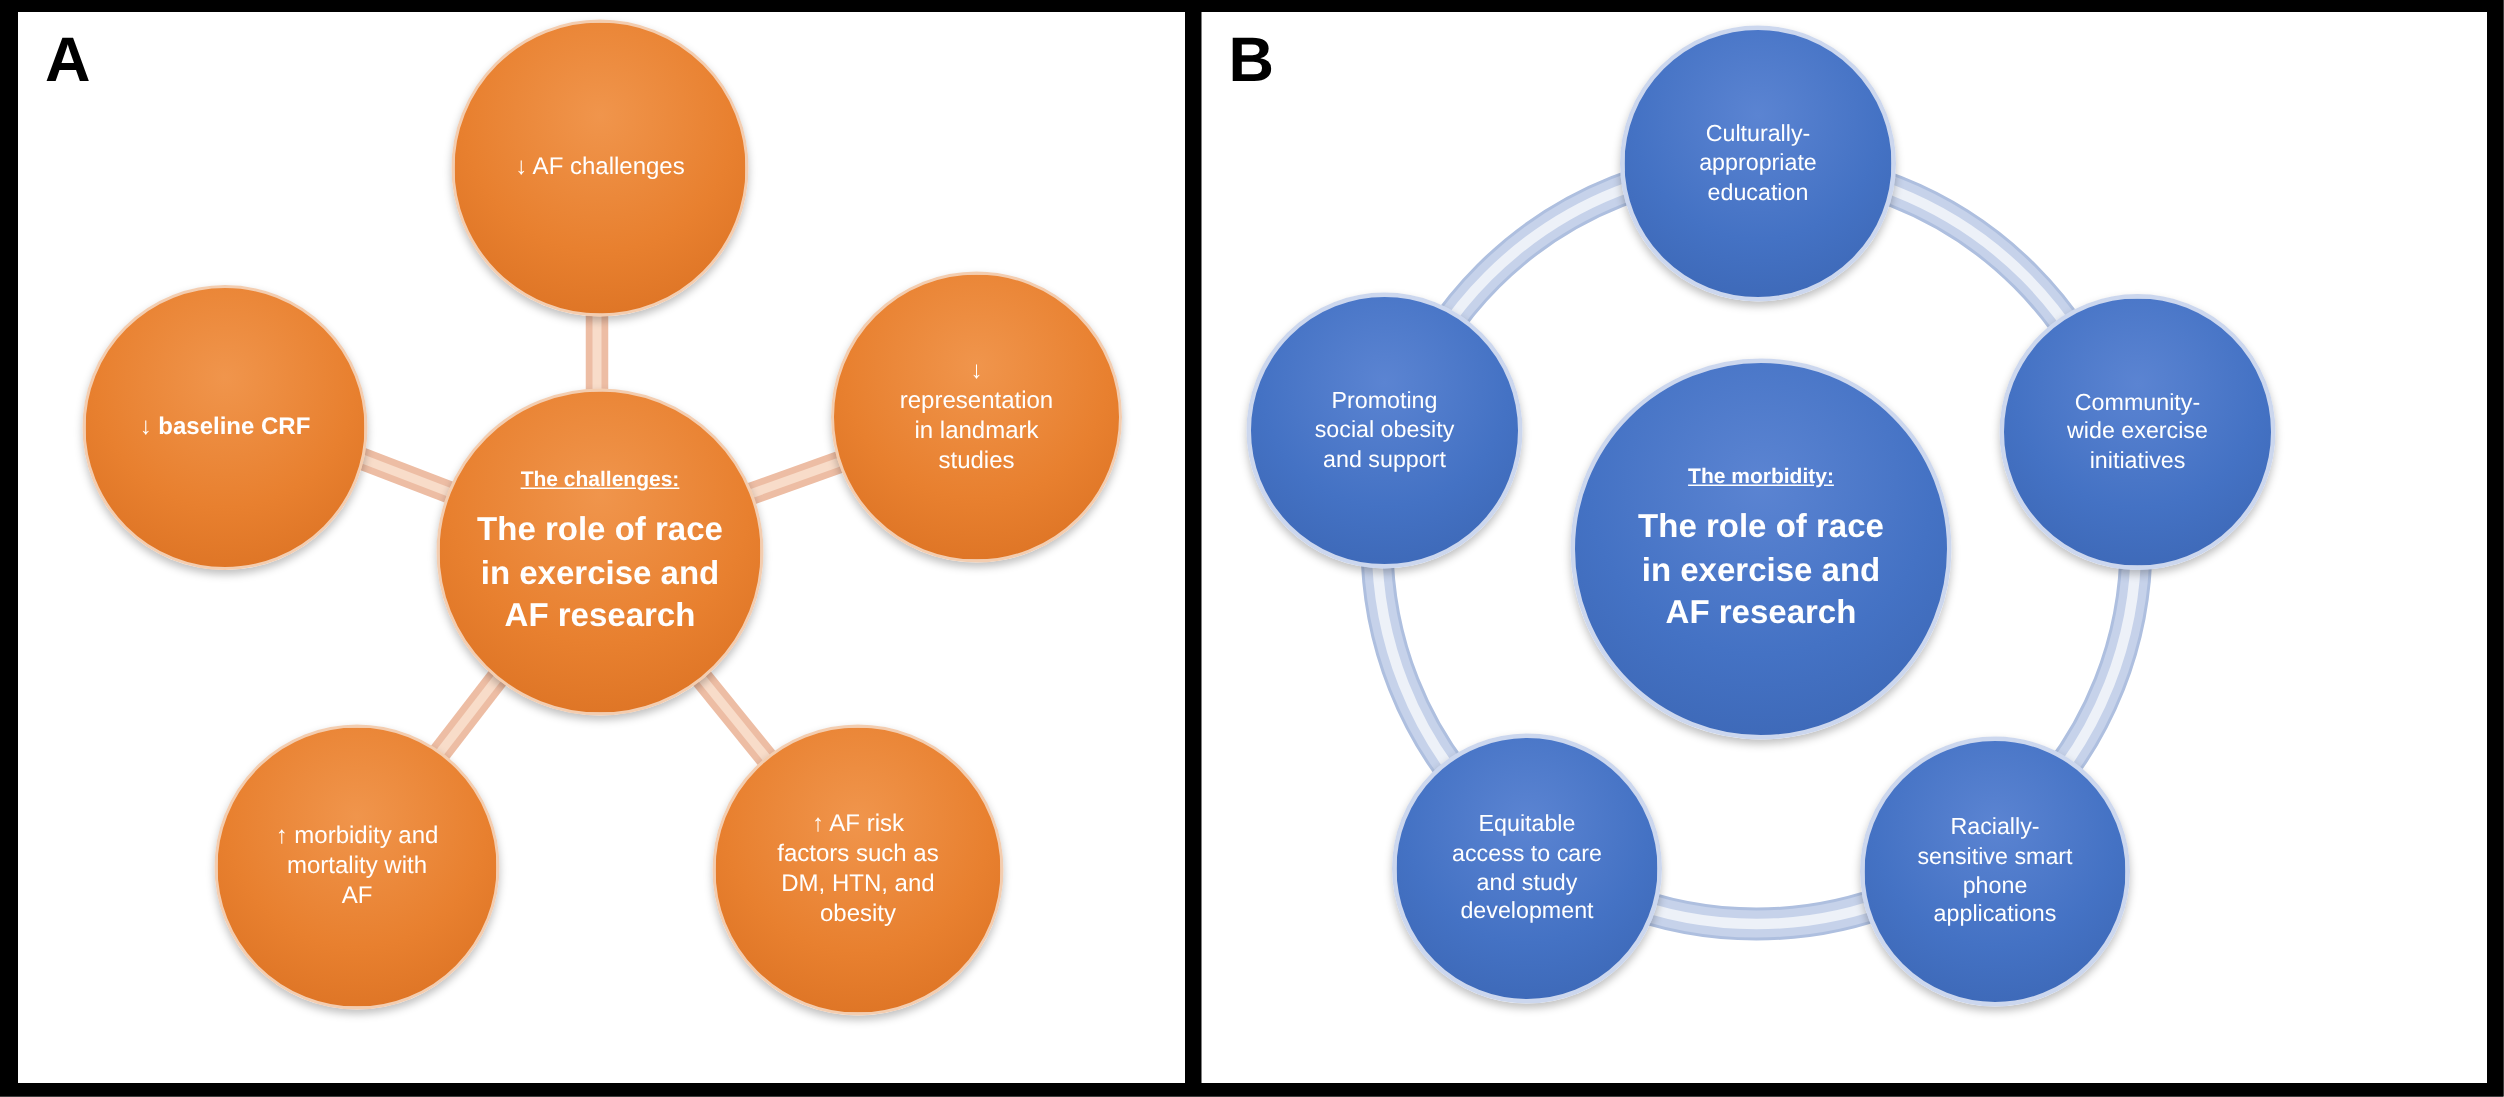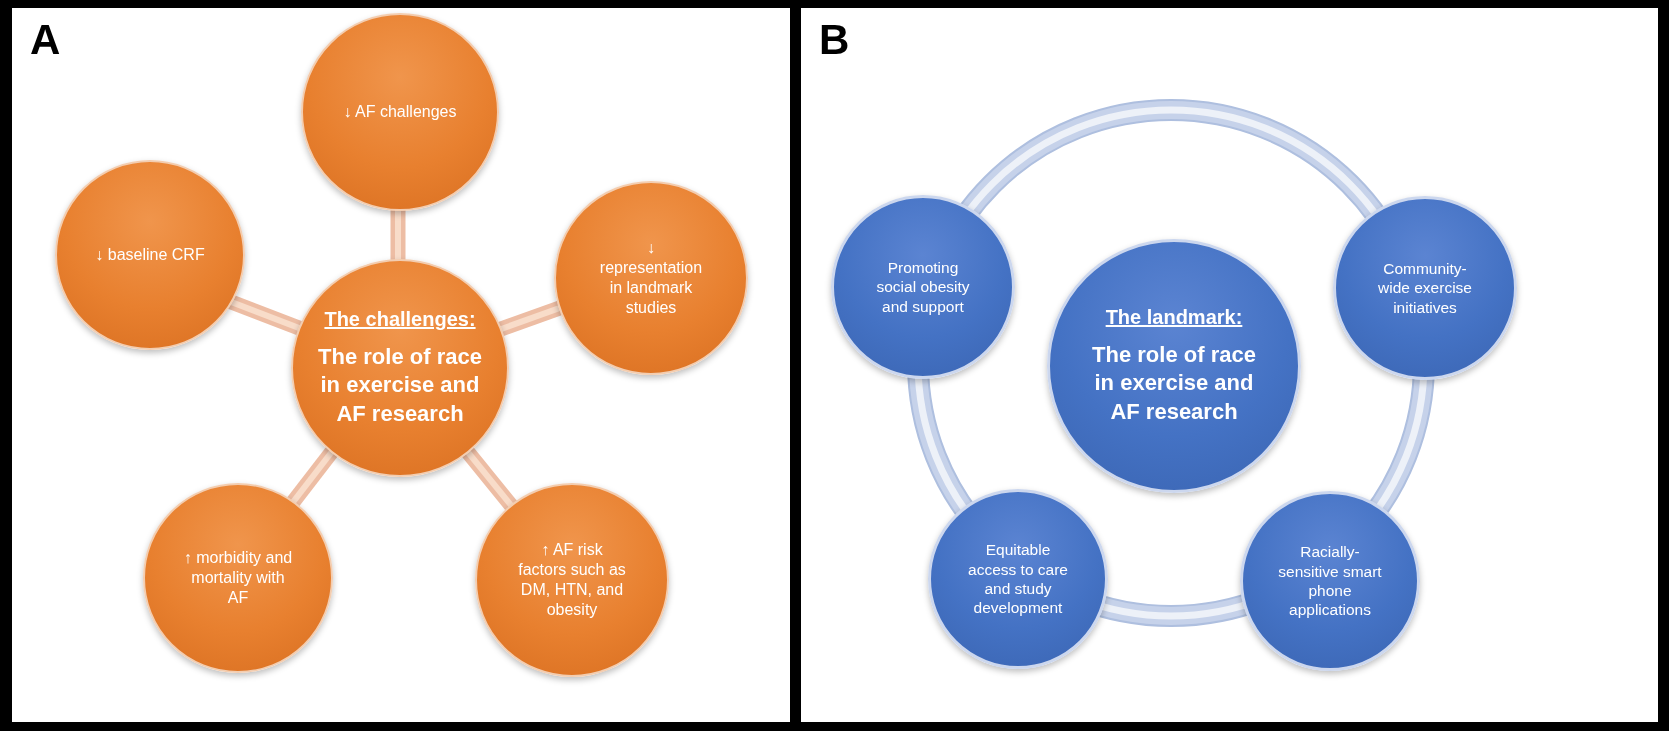--- a/index.html
+++ b/index.html
@@ -48,21 +48,21 @@
   .blue {
     background: radial-gradient(circle at 50% 32%, #5b84d2 0%, var(--panel_b_node, #4472c4) 55%, #3a64b1 100%);
     border: 3px solid #ccd7ee;
     font-size: 15.5px;
   }
 
   .hub { flex-direction: column; z-index: 3; }
   .hub-heading {
     font-weight: 700;
     text-decoration: underline;
-    font-size: 20px;
+    font-size: 14px;
     margin-bottom: 12px;
   }
   .hub-body {
     font-weight: 700;
     font-size: 22px;
     line-height: 1.3;
     white-space: pre-line;
   }
 </style>
 </head>
@@ -87,21 +87,21 @@
         <line x1="386" y1="358" x2="637" y2="268"></line>
         <line x1="386" y1="358" x2="224" y2="568"></line>
         <line x1="386" y1="358" x2="558" y2="570"></line>
       </g>
     </svg>
 
     <div class="circle orange" style="left:289px; top:5px; width:194px; height:194px;">
       <span class="label">↓ AF challenges</span>
     </div>
 
-    <div class="circle orange" style="left:43px; top:152px; width:186px; height:186px;">
+    <div class="circle orange" style="left:43px; top:182px; width:186px; height:186px;font-weight:bold;">
       <span class="label">↓ baseline CRF</span>
     </div>
 
     <div class="circle orange" style="left:542px; top:173px; width:190px; height:190px;">
       <span class="label">↓
 representation
 in landmark
 studies</span>
     </div>
 
@@ -128,20 +128,25 @@
 
   <section class="panel panel-b">
     <div class="panel-label">B</div>
 
     <svg class="connectors" width="857" height="714" viewBox="0 0 857 714">
       <circle cx="370" cy="355" r="253" fill="none" stroke="#aebfdf" stroke-width="22"></circle>
       <circle cx="370" cy="355" r="253" fill="none" stroke="#c6d2ea" stroke-width="18"></circle>
       <circle cx="370" cy="355" r="253" fill="none" stroke="#edf1f8" stroke-width="7"></circle>
     </svg>
 
+    <div class="circle blue" style="left:279px; top:9px; width:178px; height:178px;">
+      <span class="label">Culturally-
+appropriate
+education</span>
+    </div>
 
     <div class="circle blue" style="left:30px; top:187px; width:178px; height:178px;">
       <span class="label">Promoting
 social obesity
 and support</span>
     </div>
 
     <div class="circle blue" style="left:127px; top:481px; width:174px; height:174px;">
       <span class="label">Equitable
 access to care
@@ -156,20 +161,20 @@
     </div>
 
     <div class="circle blue" style="left:439px; top:483px; width:174px; height:174px;text-align:center;">
       <span class="label">Racially-
 sensitive smart
 phone
 applications</span>
     </div>
 
     <div class="circle blue hub" style="left:246px; top:231px; width:248px; height:248px;">
-      <div class="hub-heading">The landmark:</div>
+      <div class="hub-heading">The morbidity:</div>
       <div class="hub-body">The role of race
 in exercise and
 AF research</div>
     </div>
   </section>
 
 </div>
 
 </body></html>

